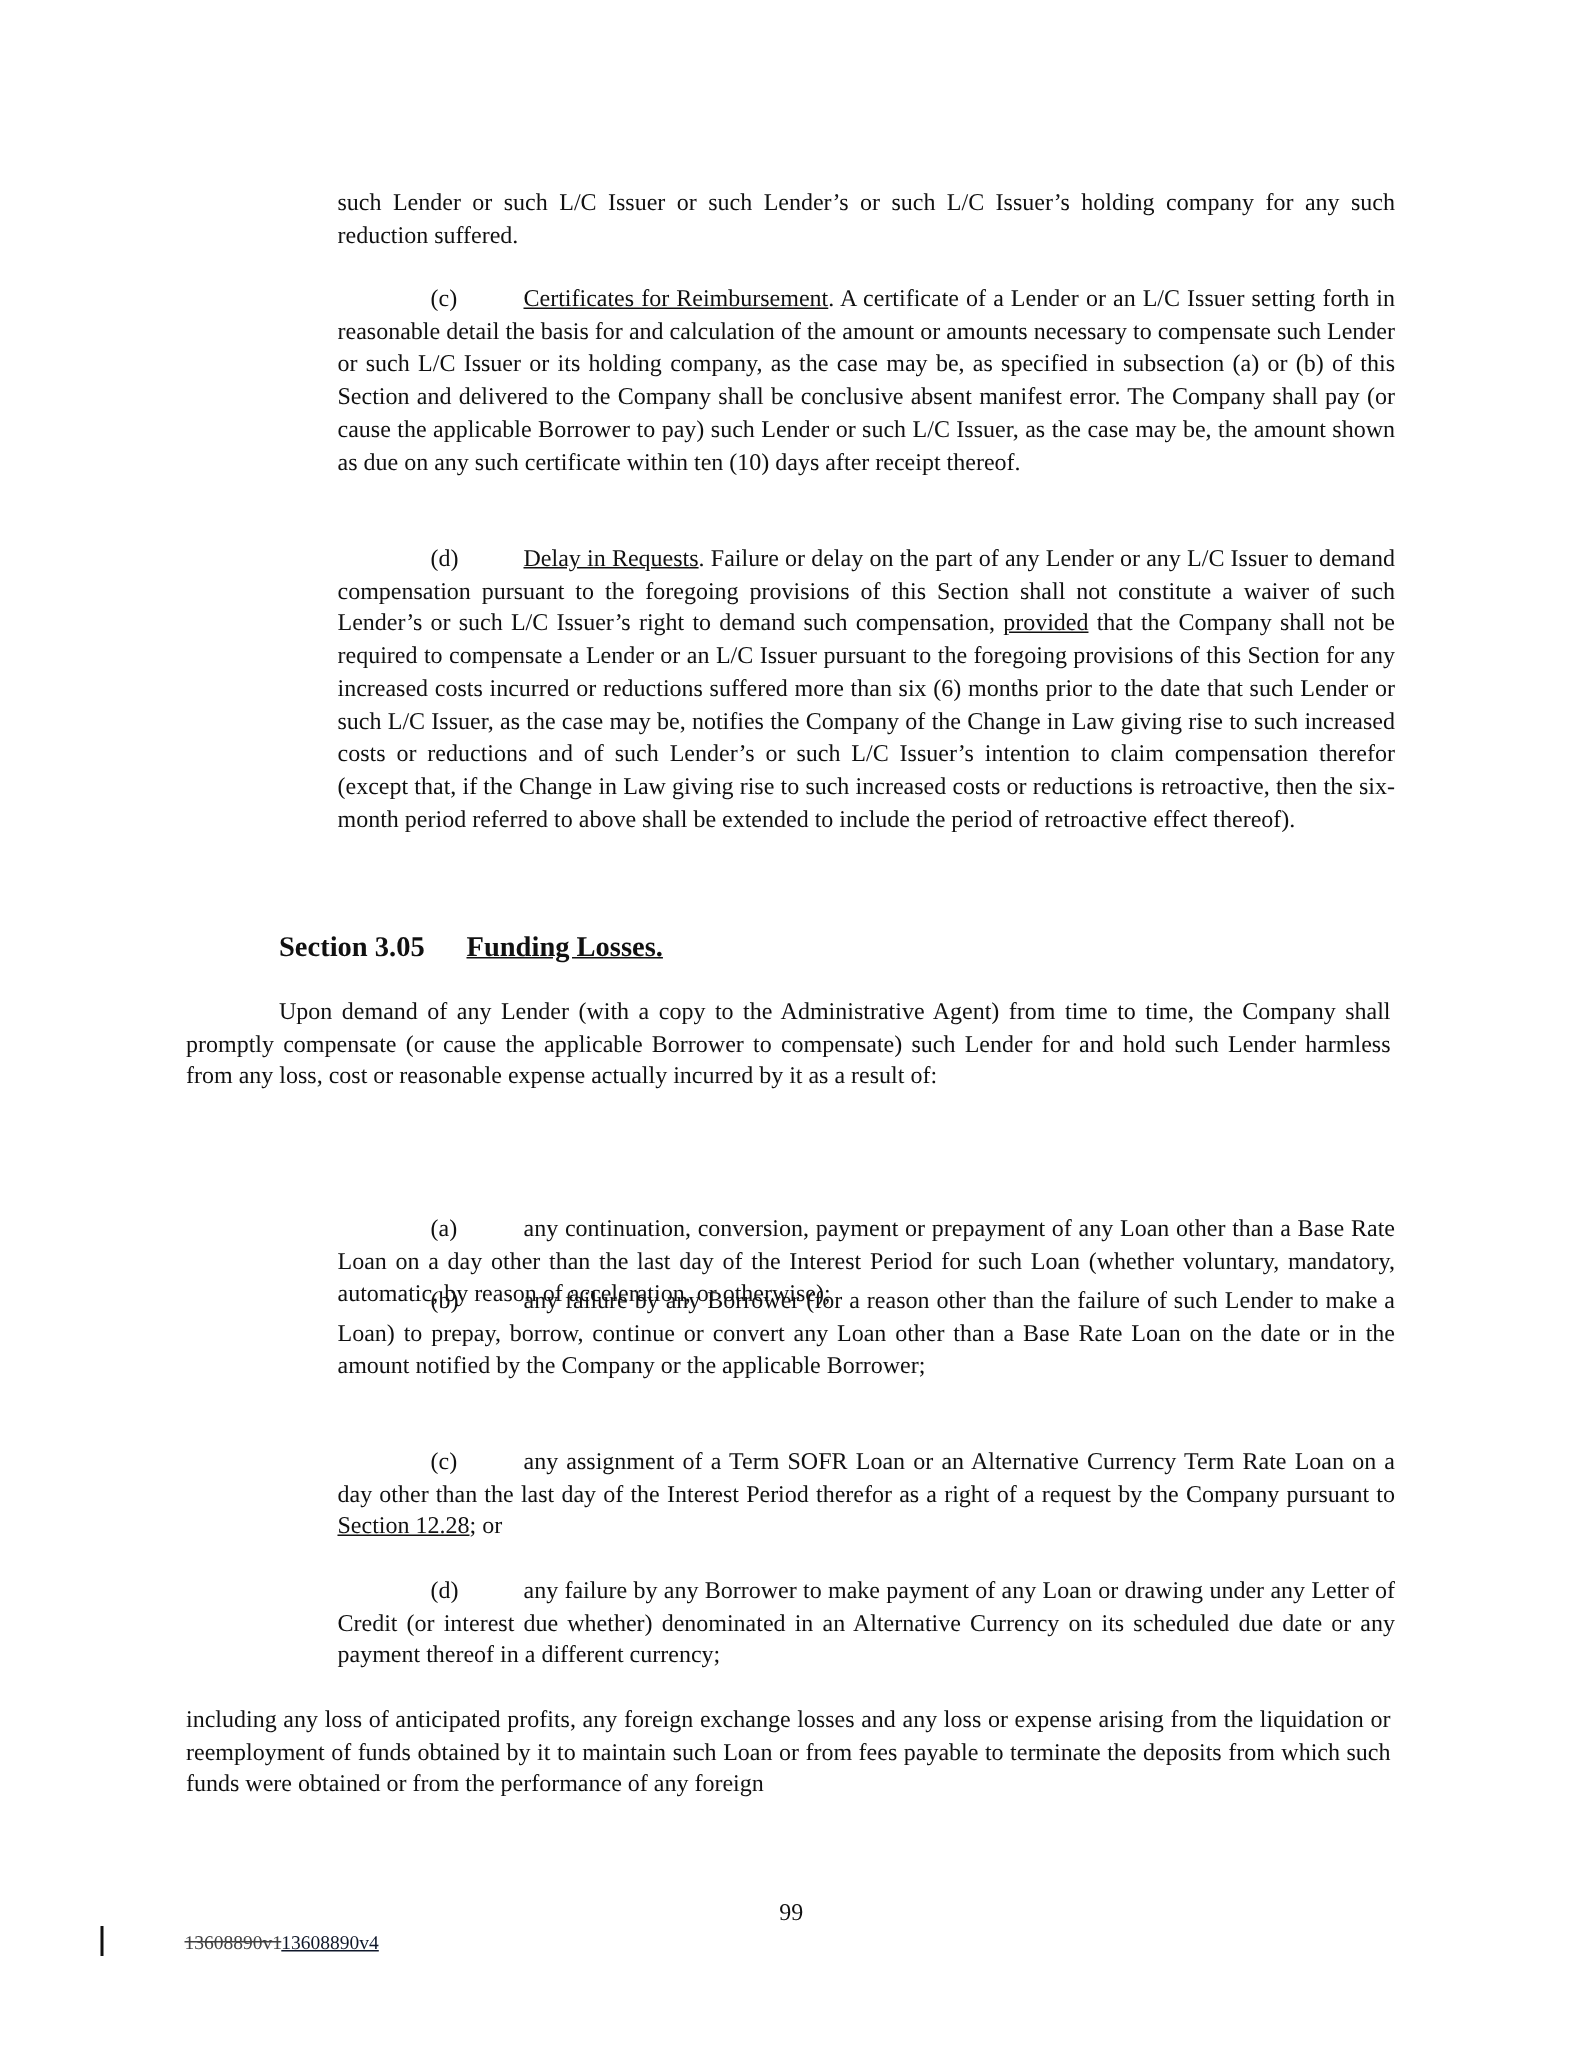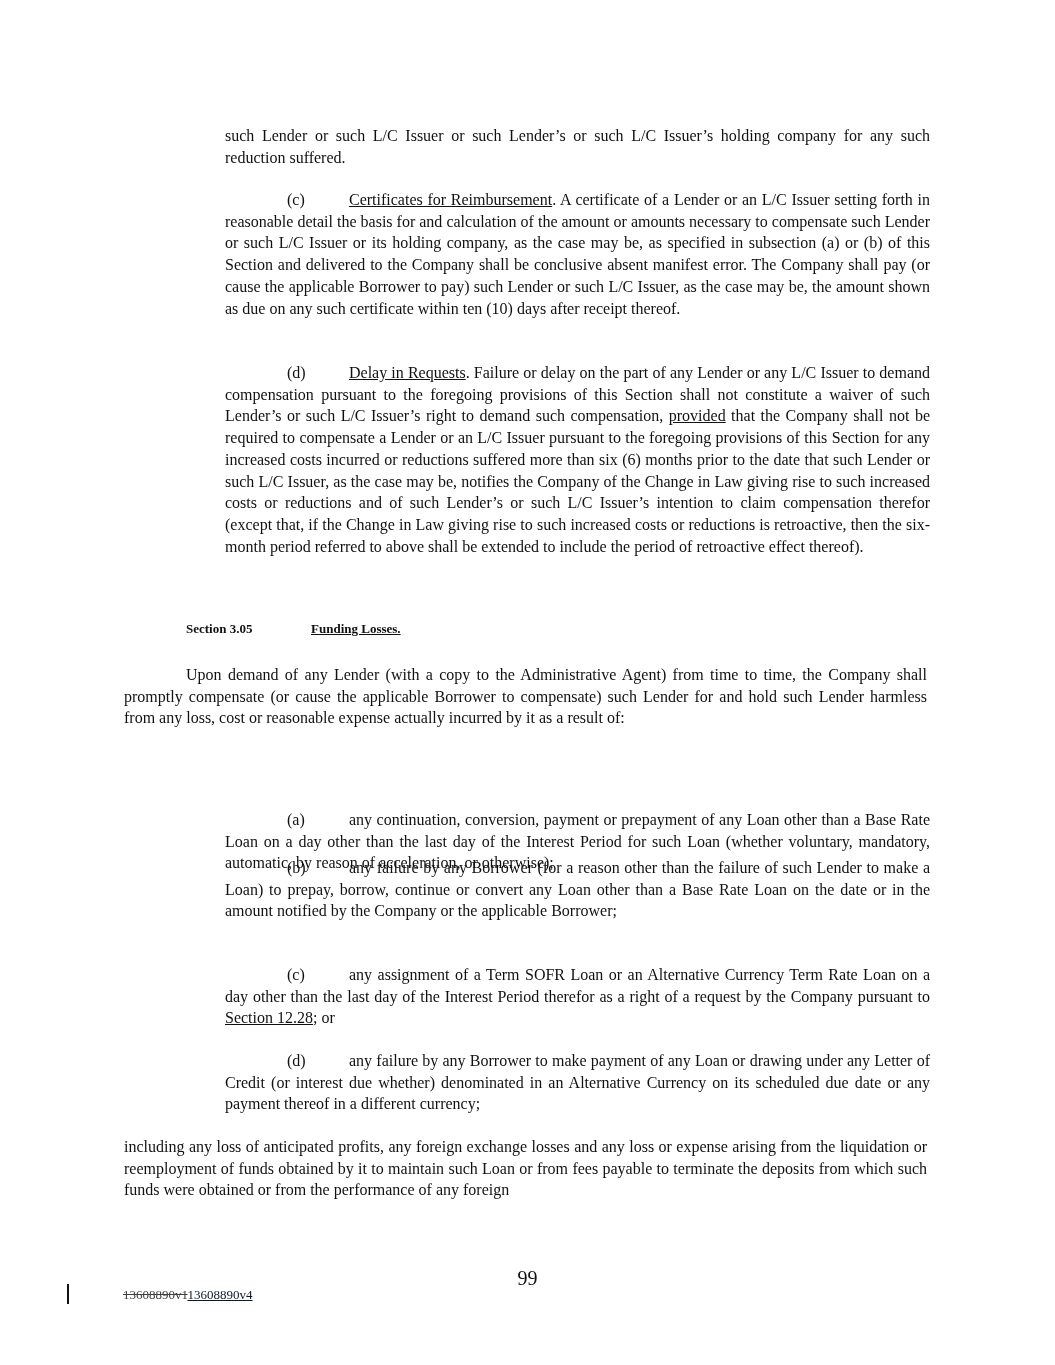--- a/index.html
+++ b/index.html
@@ -2,23 +2,23 @@
 <html><head>
 <meta charset="utf-8">
 <style>
   html, body { margin: 0; padding: 0; background: #ffffff; }
   body { width: 1055px; height: 1365px; position: relative; overflow: hidden;
          font-family: "Liberation Serif", "DejaVu Serif", serif; color: #111; }
   .para { position: absolute; font-size: 16px; line-height: 21.7px; text-align: justify; margin: 0; }
   .sub { left: 225px; width: 705px; }
   .full { left: 124px; width: 803px; }
   .u { text-decoration: underline; }
-  .heading { position: absolute; left: 186px; top: 621px; font-size: 13px; font-weight: bold; margin: 0; }
+  .heading { position: absolute; left: 186px; top: 621px; font-size: 19px; font-weight: bold; margin: 0; }
   .heading .num { display: inline-block; width: 125px; }
-  .pagenum { position: absolute; left: 0; width: 1055px; top: 1267px; text-align: center; font-size: 20px; }
+  .pagenum { position: absolute; left: 0; width: 1055px; top: 1267px; text-align: center; font-size: 16px; }
   .footer { position: absolute; left: 123px; top: 1287px; font-size: 13px; }
   .del { color: #404040; text-decoration: line-through; }
   .ins { color: #0f172a; text-decoration: underline; }
   .bar { position: absolute; left: 67px; top: 1284px; width: 2px; height: 20px; background: #111; }
 </style>
 </head>
 <body>
 
 <p class="para sub" style="top:125px"><span>such Lender or such L/C Issuer or such Lender’s or such L/C Issuer’s holding company for any such reduction suffered.</span></p>
 

